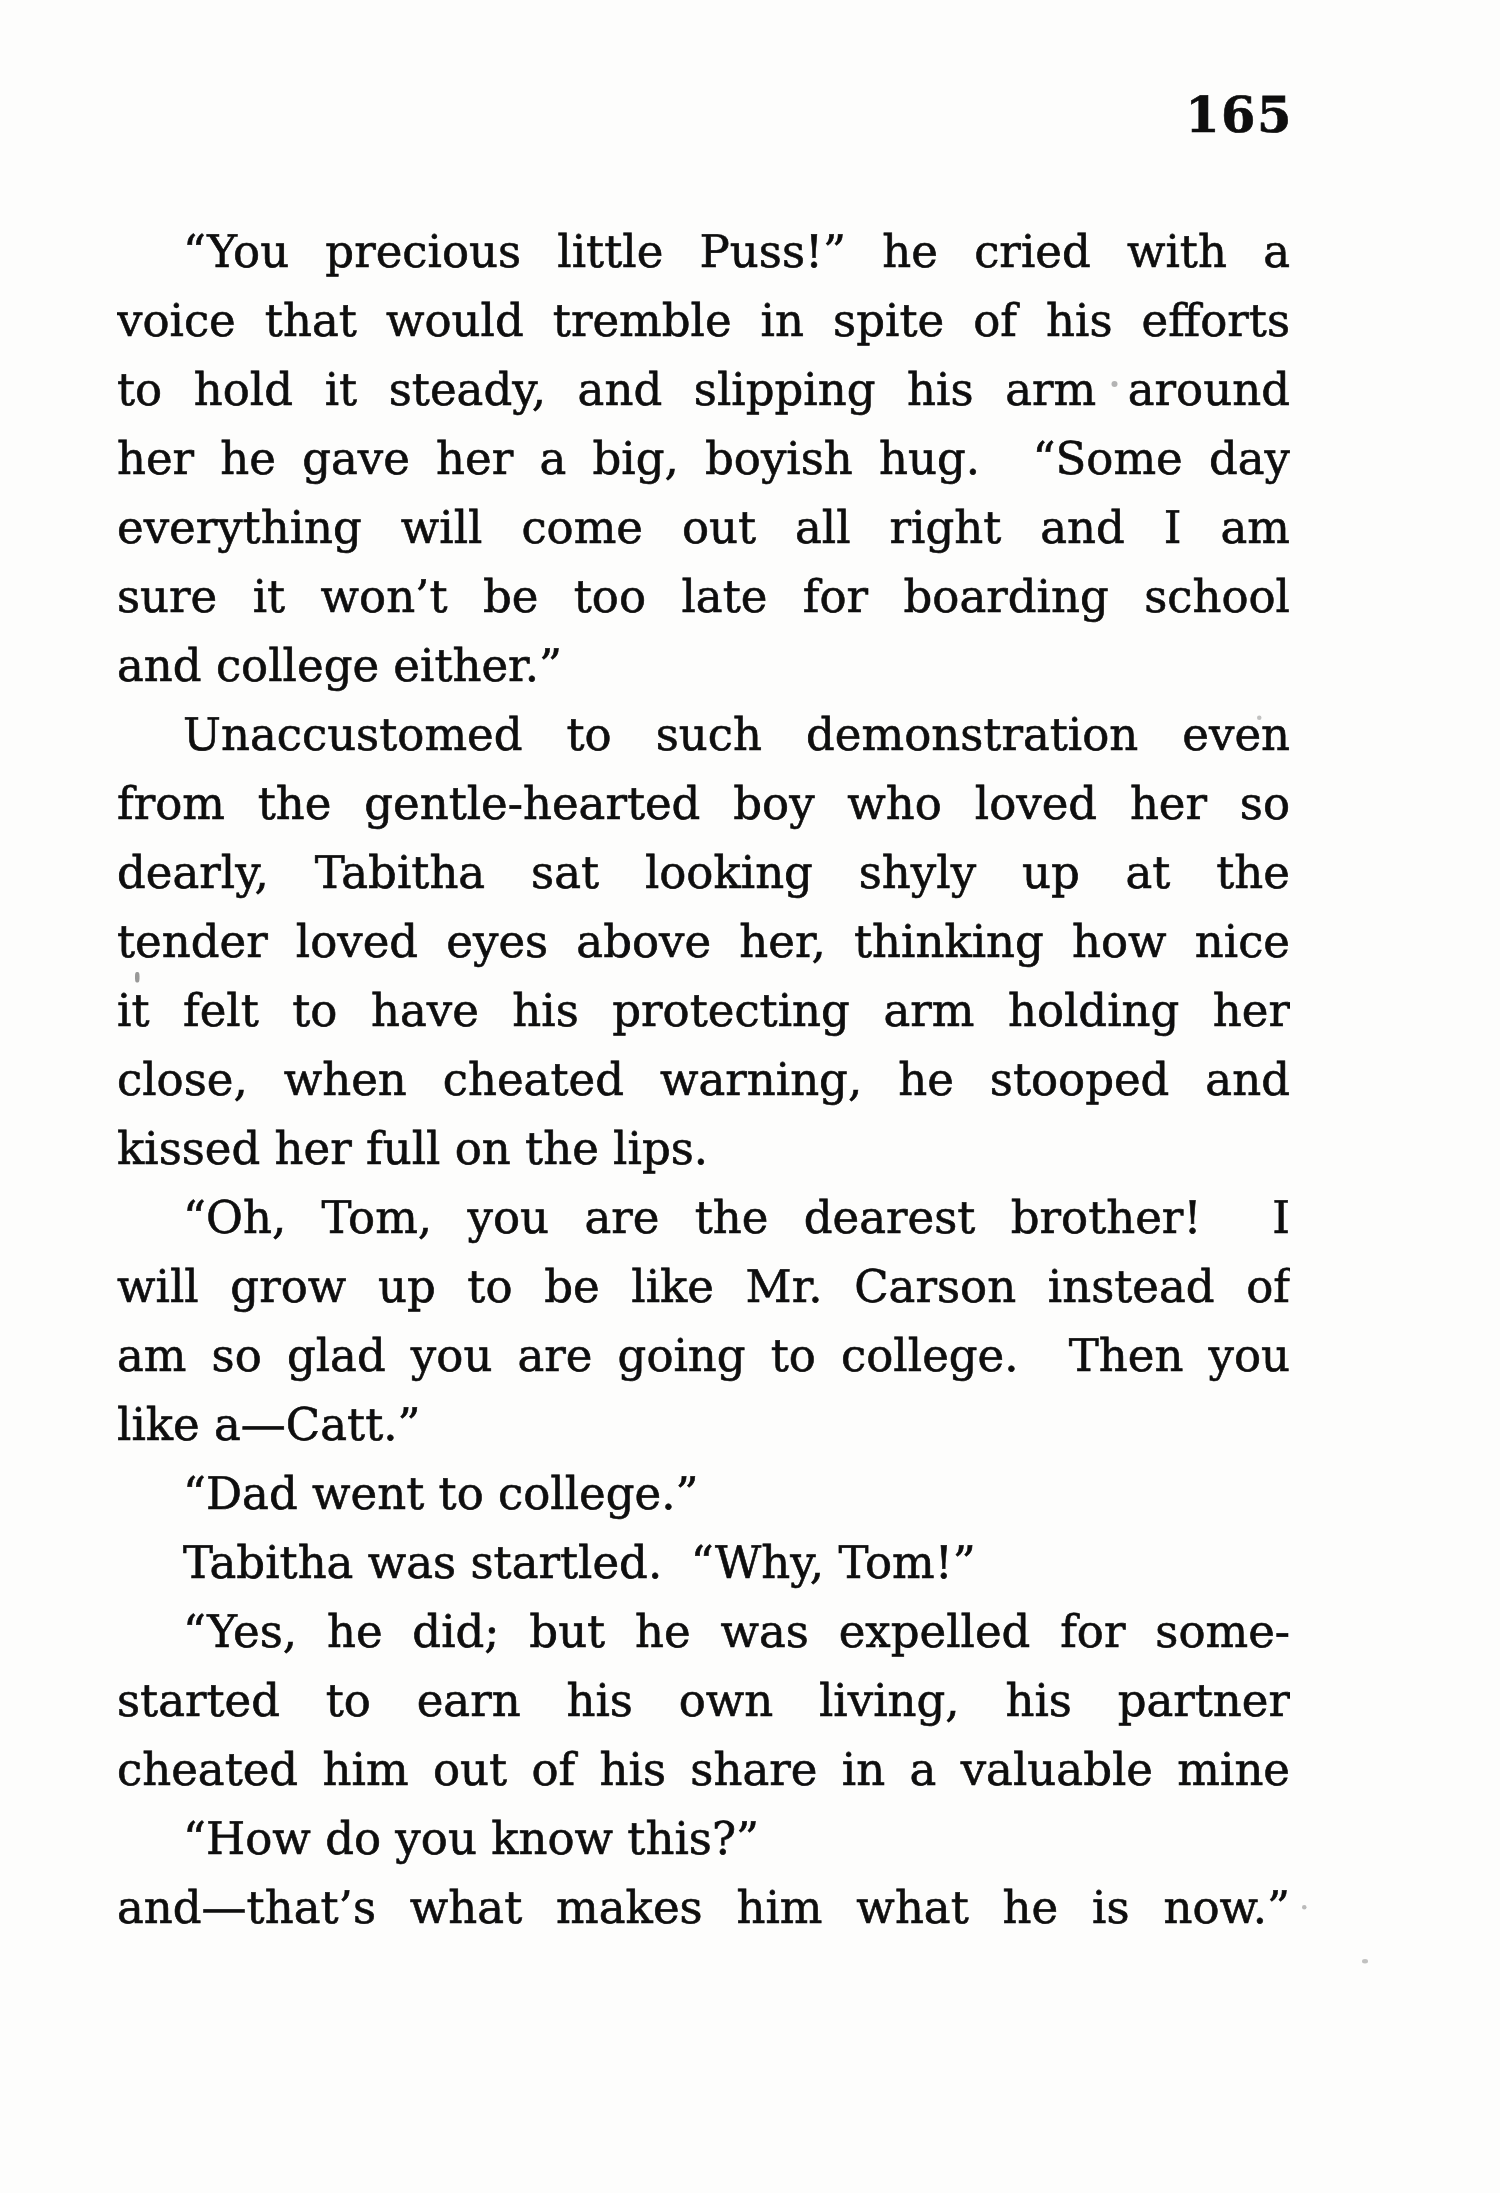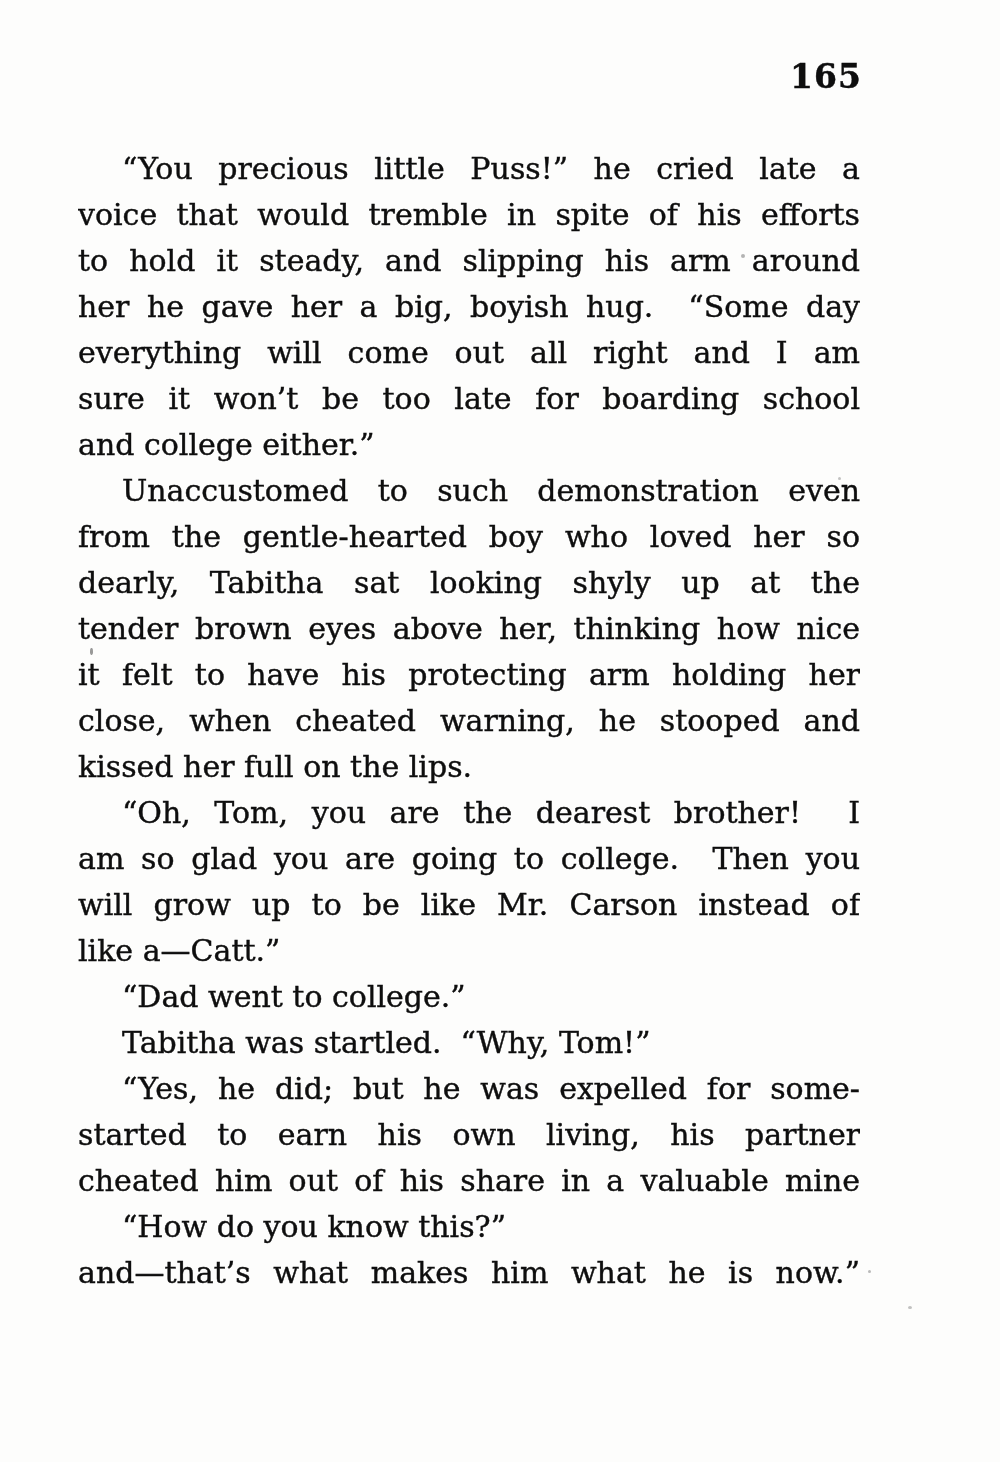--- a/index.html
+++ b/index.html
@@ -56,37 +56,37 @@
 </head>
 <body>
 
 <div class="page" style="--ink: #0e0e0e; --paper: #fdfdfc;">
 
   <div class="header">
     <span class="page-number">165</span>
   </div>
 
   <div class="lines">
-      <div class="line indent">“You precious little Puss!” he cried late a</div>
+      <div class="line indent">“You precious little Puss!” he cried with a</div>
       <div class="line">voice that would tremble in spite of his efforts</div>
       <div class="line">to hold it steady, and slipping his arm around</div>
       <div class="line">her he gave her a big, boyish hug.&nbsp; “Some day</div>
       <div class="line">everything will come out all right and I am</div>
       <div class="line">sure it won’t be too late for boarding school</div>
       <div class="line para-end">and college either.”</div>
       <div class="line indent">Unaccustomed to such demonstration even</div>
       <div class="line">from the gentle-hearted boy who loved her so</div>
       <div class="line">dearly, Tabitha sat looking shyly up at the</div>
-      <div class="line">tender brown eyes above her, thinking how nice</div>
+      <div class="line">tender loved eyes above her, thinking how nice</div>
       <div class="line">it felt to have his protecting arm holding her</div>
       <div class="line">close, when cheated warning, he stooped and</div>
       <div class="line para-end">kissed her full on the lips.</div>
       <div class="line indent">“Oh, Tom, you are the dearest brother!&nbsp; I</div>
+      <div class="line">will grow up to be like Mr. Carson instead of</div>
       <div class="line">am so glad you are going to college.&nbsp; Then you</div>
-      <div class="line">will grow up to be like Mr. Carson instead of</div>
       <div class="line para-end">like a—Catt.”</div>
       <div class="line indent para-end">“Dad went to college.”</div>
       <div class="line indent para-end">Tabitha was startled.&nbsp; “Why, Tom!”</div>
       <div class="line indent">“Yes, he did; but he was expelled for some-</div>
       <div class="line">started to earn his own living, his partner</div>
       <div class="line">cheated him out of his share in a valuable mine</div>
       <div class="line indent para-end">“How do you know this?”</div>
       <div class="line">and—that’s what makes him what he is now.”</div>
     </div>
 

